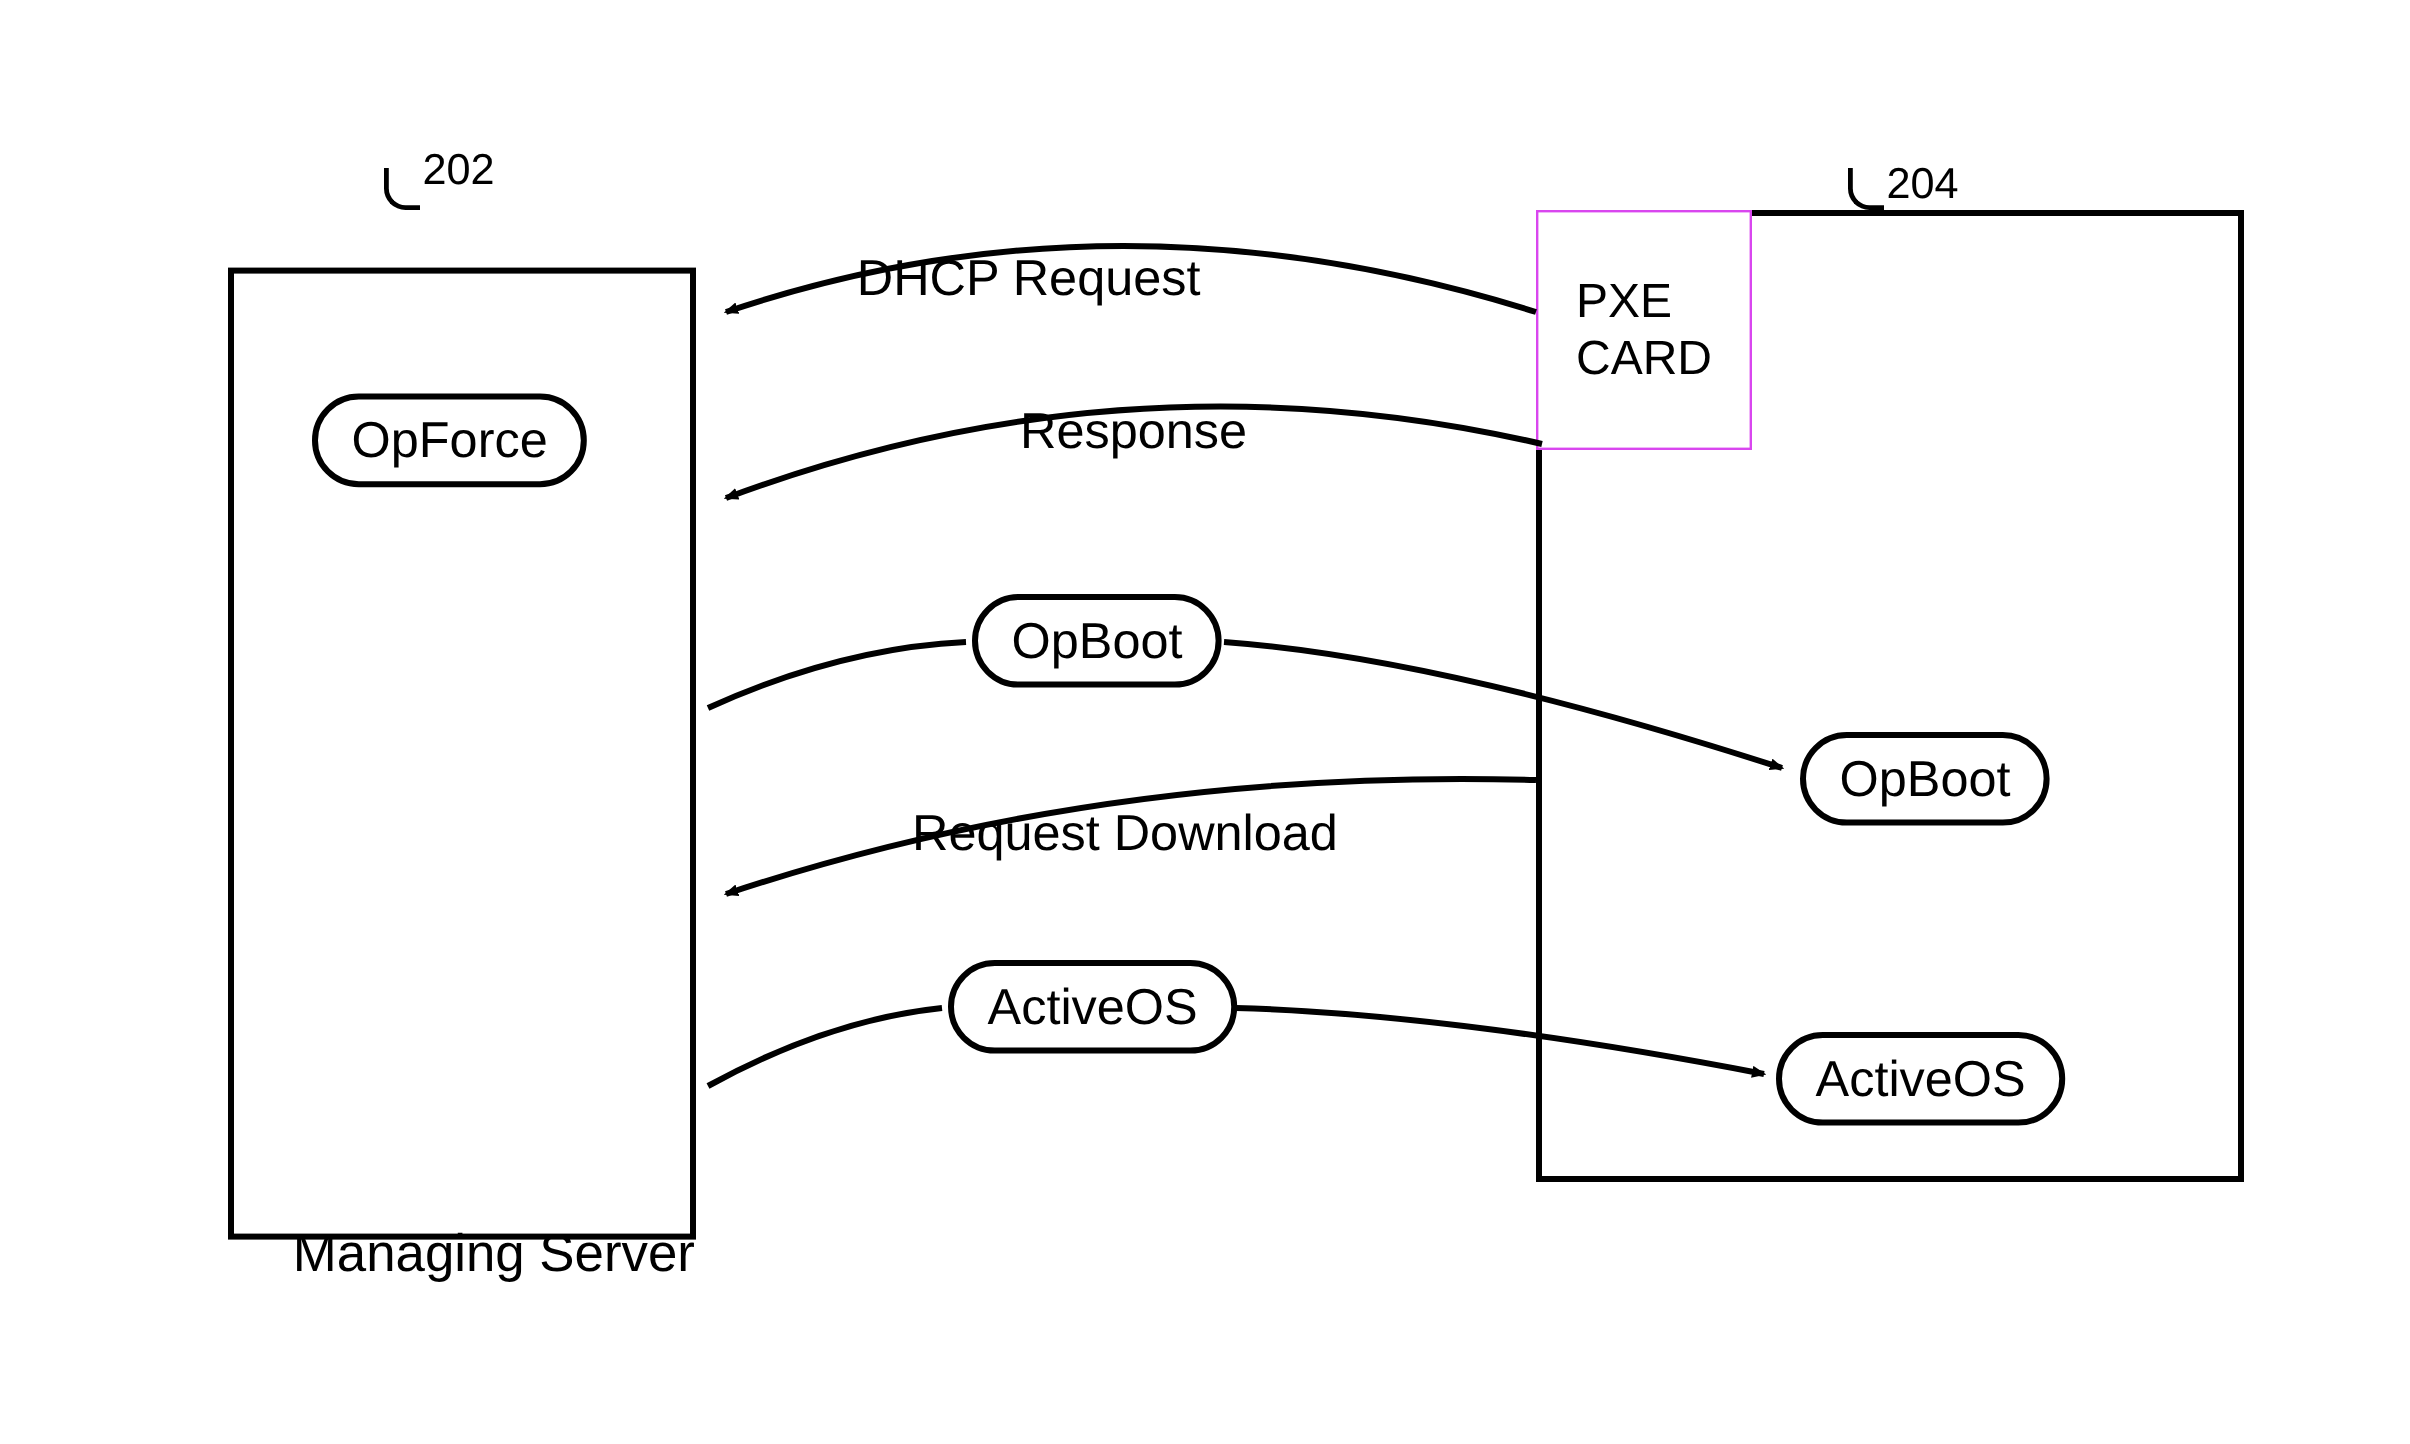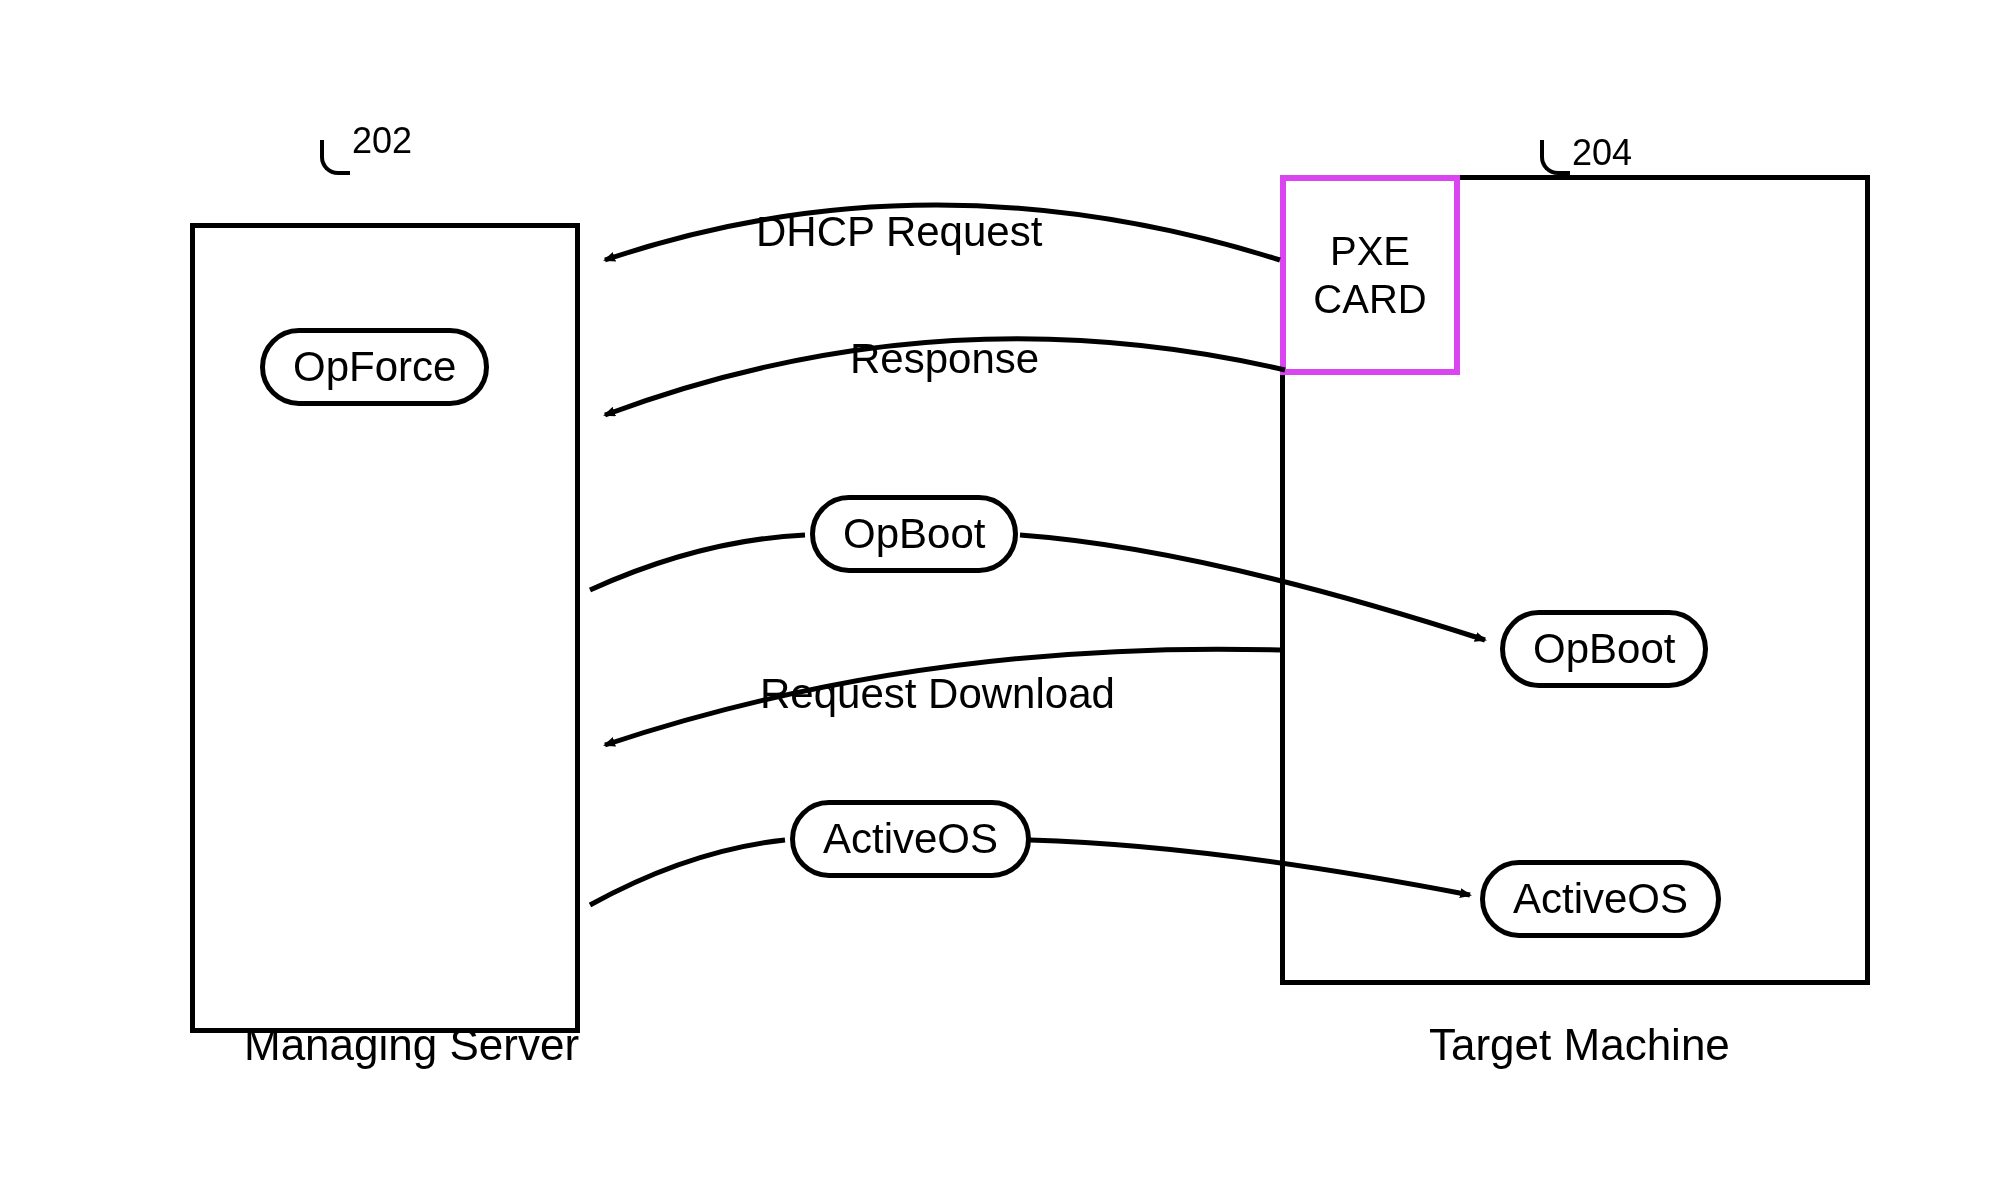--- a/index.html
+++ b/index.html
@@ -45,26 +45,25 @@
       border-left: 4px solid #000;
       border-bottom: 4px solid #000;
       border-bottom-left-radius: 18px;
     }
     .pxe-card {
       position: absolute;
       left: -5px;
       top: -5px;
       width: 180px;
       height: 200px;
-      border: 6px solid #d946ef;
+      border: 2px solid #d946ef;
       background: #fff;
       display: flex;
       align-items: center;
       justify-content: center;
-      text-align: center;
       font-size: 40px;
       line-height: 1.2;
     }
     .pill {
       position: absolute;
       border: 5px solid #000;
       border-radius: 40px;
       background: #fff;
       padding: 10px 28px;
       font-size: 42px;
@@ -109,23 +108,22 @@
       <span style="display:block; white-space:pre-line;">PXE<br>CARD</span>
     </div>
     <div class="pill" style="left:215px; top:430px;">OpBoot</div>
     <div class="pill" style="left:195px; top:680px;">ActiveOS</div>
   </div>
 
   <div class="pill" style="left:810px; top:495px;">OpBoot</div>
   <div class="pill" style="left:790px; top:800px;">ActiveOS</div>
 
   <div class="caption" style="left:225px; top:1020px;">Managing Server</div>
-  <div class="caption" style="left:1410px; top:1020px;">Target Machine</div>
 
-  <div class="msg-label" style="left:756px; top:208px;text-align:center;">DHCP Request</div>
+  <div class="msg-label" style="left:714px; top:208px;text-align:center;">DHCP Request</div>
   <div class="msg-label" style="left:850px; top:335px;">Response</div>
   <div class="msg-label" style="left:760px; top:670px;">Request Download</div>
 
   <svg class="arrows">
     <defs>
       <marker id="arrowhead" markerWidth="12" markerHeight="10" refX="10" refY="5" orient="auto" markerUnits="userSpaceOnUse">
         <polygon points="0 0, 12 5, 0 10" fill="#000"></polygon>
       </marker>
     </defs>
 

